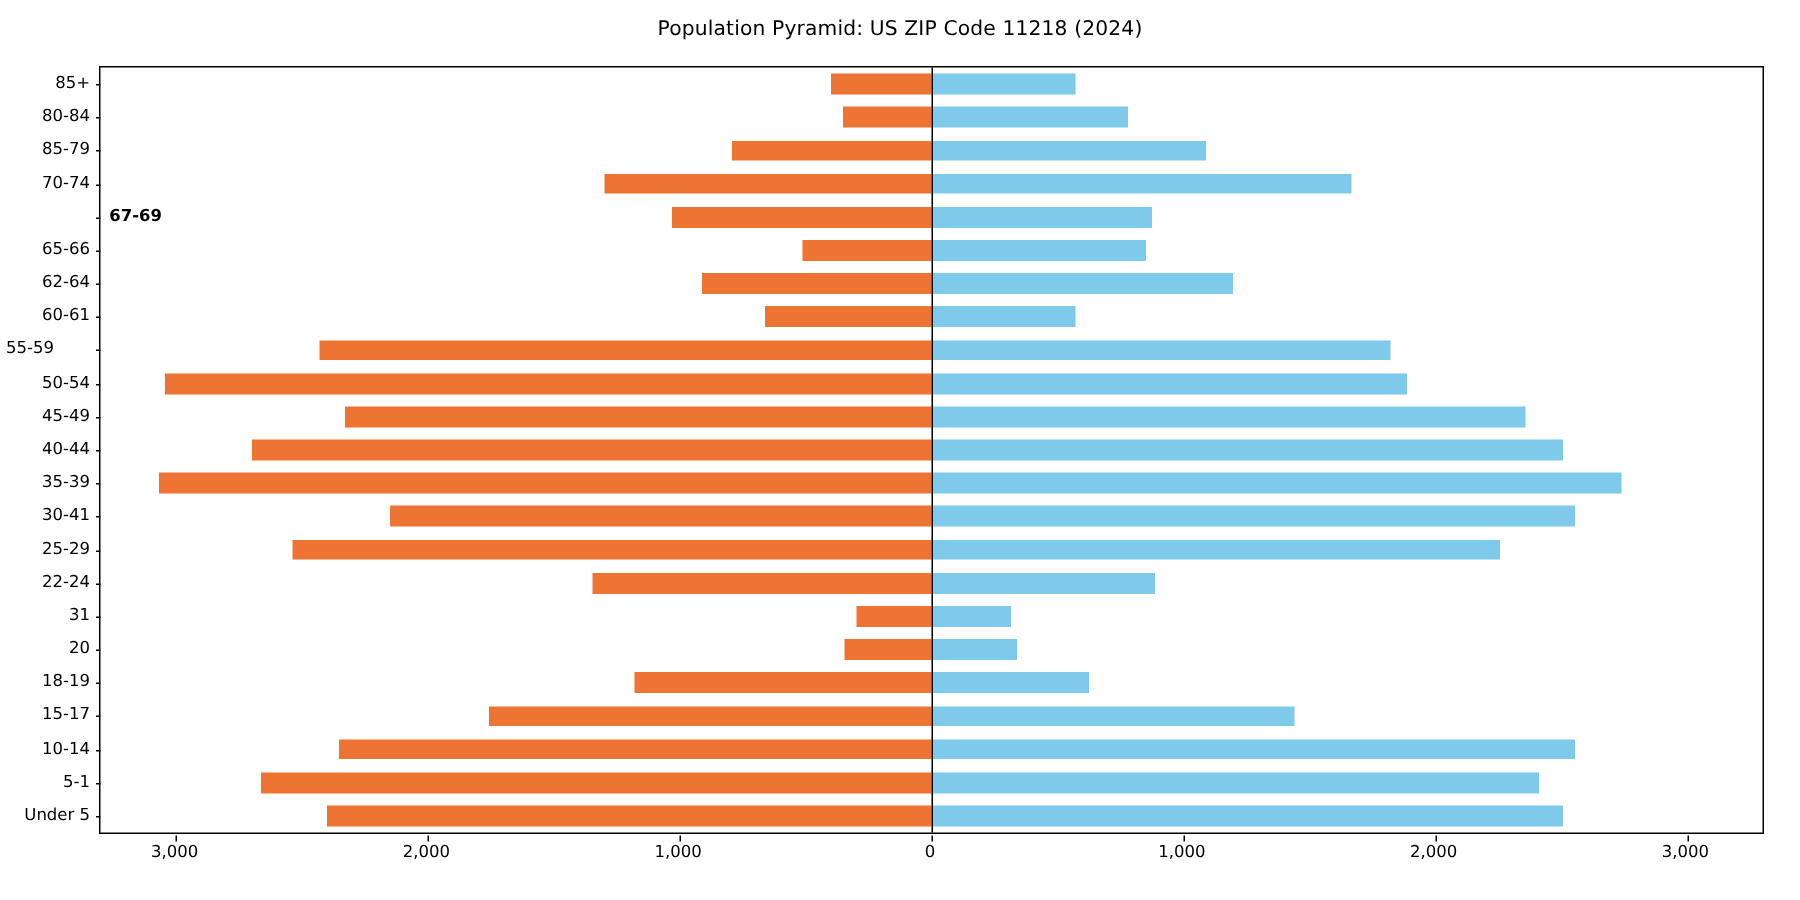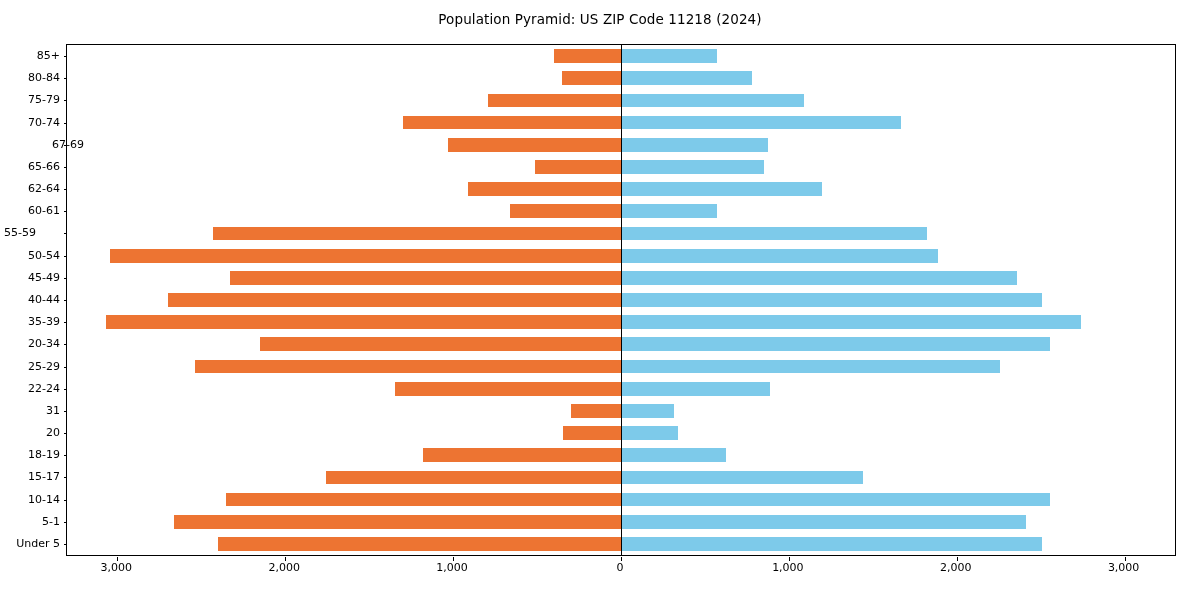--- a/index.html
+++ b/index.html
@@ -264,32 +264,32 @@
       <div class="xtick-mark" style="left: 386.121px;"></div>
       <div class="xtick-mark" style="left: 554px;"></div>
       <div class="xtick-mark" style="left: 721.879px;"></div>
       <div class="xtick-mark" style="left: 889.758px;"></div>
       <div class="xtick-mark" style="left: 1057.64px;"></div>
     </div>
 
   <div id="axis-decor">
       <div class="ytick-label" style="right: 1140px; top: 55.087px;">85+</div>
       <div class="ytick-label" style="right: 1140px; top: 77.2609px;">80-84</div>
-      <div class="ytick-label" style="right: 1140px; top: 99.4348px;">75-79</div>
+      <div class="ytick-label" style="right: 1140px; top: 99.4348px;">85-79</div>
       <div class="ytick-label" style="right: 1140px; top: 121.609px;">70-74</div>
-      <div class="ytick-label" style="right: 1116px; top: 143.783px;">67-69</div>
+      <div class="ytick-label" style="right: 1092px; top: 143.783px; font-weight: bold;">67-69</div>
       <div class="ytick-label" style="right: 1140px; top: 165.957px;">65-66</div>
       <div class="ytick-label" style="right: 1140px; top: 188.13px;">62-64</div>
       <div class="ytick-label" style="right: 1140px; top: 210.304px;">60-61</div>
       <div class="ytick-label" style="right: 1164px; top: 232.478px; margin-left: 14px;">55-59</div>
       <div class="ytick-label" style="right: 1140px; top: 254.652px;">50-54</div>
       <div class="ytick-label" style="right: 1140px; top: 276.826px;">45-49</div>
       <div class="ytick-label" style="right: 1140px; top: 299px;">40-44</div>
       <div class="ytick-label" style="right: 1140px; top: 321.174px;">35-39</div>
-      <div class="ytick-label" style="right: 1140px; top: 343.348px;">20-34</div>
+      <div class="ytick-label" style="right: 1140px; top: 343.348px;">30-41</div>
       <div class="ytick-label" style="right: 1140px; top: 365.522px;">25-29</div>
       <div class="ytick-label" style="right: 1140px; top: 387.696px;">22-24</div>
       <div class="ytick-label" style="right: 1140px; top: 409.87px;">31</div>
       <div class="ytick-label" style="right: 1140px; top: 432.043px;">20</div>
       <div class="ytick-label" style="right: 1140px; top: 454.217px;">18-19</div>
       <div class="ytick-label" style="right: 1140px; top: 476.391px;">15-17</div>
       <div class="ytick-label" style="right: 1140px; top: 498.565px;">10-14</div>
       <div class="ytick-label" style="right: 1140px; top: 520.739px;">5-1</div>
       <div class="ytick-label" style="right: 1140px; top: 542.913px;">Under 5</div>
       <div class="xtick-label" style="left: 116.364px; top: 561px;">3,000</div>

